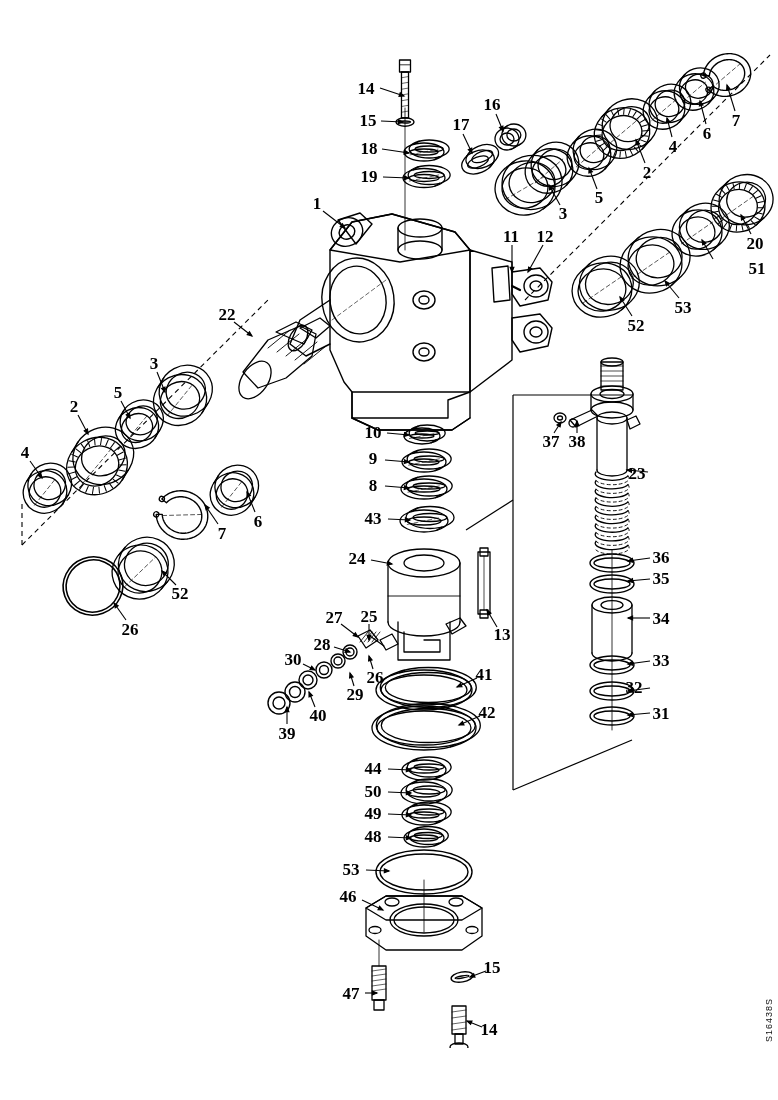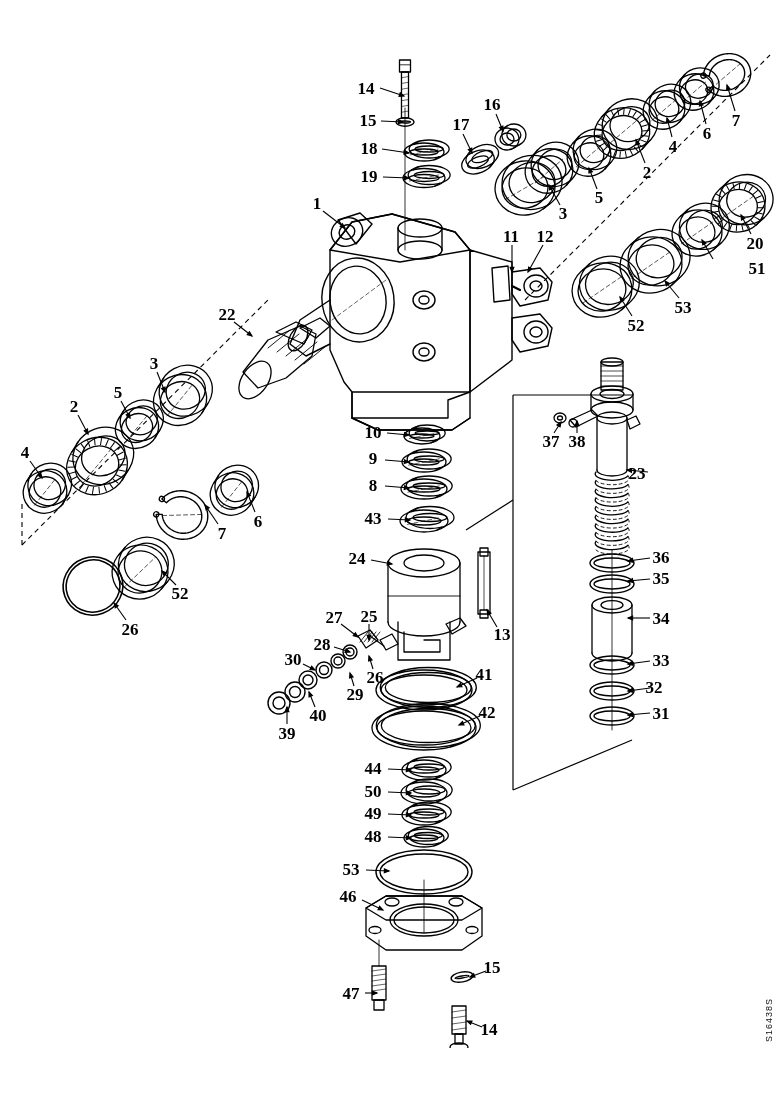--- a/index.html
+++ b/index.html
@@ -789,18 +789,18 @@
       <div class="lbl" style="left: 351px; top: 993px; text-align: right;">47</div>
       <div class="lbl" style="left: 492px; top: 967px;">15</div>
       <div class="lbl" style="left: 489px; top: 1029px;">14</div>
       <div class="lbl" style="left: 551px; top: 441px;">37</div>
       <div class="lbl" style="left: 577px; top: 441px;">38</div>
       <div class="lbl" style="left: 637px; top: 473px;">23</div>
       <div class="lbl" style="left: 661px; top: 557px;">36</div>
       <div class="lbl" style="left: 661px; top: 578px;">35</div>
       <div class="lbl" style="left: 661px; top: 618px;">34</div>
       <div class="lbl" style="left: 661px; top: 660px;">33</div>
-      <div class="lbl" style="left: 654px; top: 687px;">32</div>
+      <div class="lbl" style="left: 634px; top: 687px;">32</div>
       <div class="lbl" style="left: 661px; top: 713px;">31</div>
     </div>
 
   <div class="wm">S16438S</div>
 </div>
 
 </body></html>

